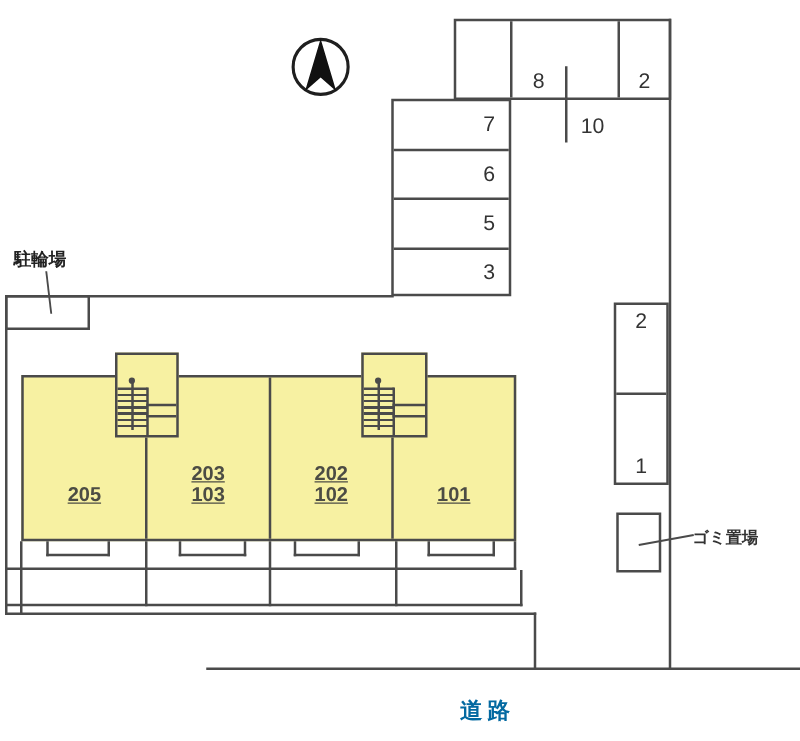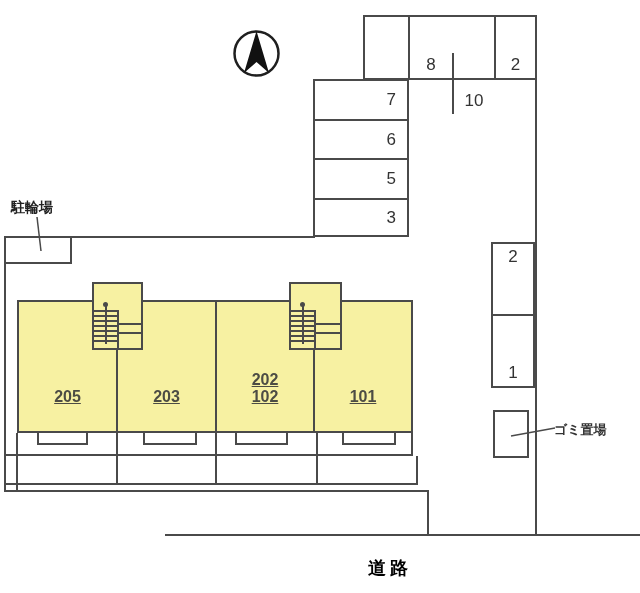--- a/index.html
+++ b/index.html
@@ -38,21 +38,21 @@
   .stair .midline{position:absolute;left:11px;top:21px;width:2px;height:39px;background:var(--line,#4a4a4a);}
   .stair .dot{position:absolute;left:9px;top:18px;width:5px;height:5px;border-radius:50%;background:var(--line,#4a4a4a);}
   .stair .land1{position:absolute;left:23px;top:39px;right:0;height:2px;background:var(--line,#4a4a4a);}
   .stair .land2{position:absolute;left:23px;top:48px;right:0;height:2px;background:var(--line,#4a4a4a);}
   
   .notch{position:absolute;top:433px;height:12px;border:2px solid var(--line,#4a4a4a);border-top:none;box-sizing:border-box;}
   
   .jp-label{position:absolute;font-weight:700;color:#222;}
   #bike-label{left:11px;top:199px;font-size:14px;}
   #garbage-label{left:554px;top:421px;font-size:13px;font-weight:600;color:#333;}
-  #road-label{left:368px;top:556px;font-size:18px;letter-spacing:4px;color:#000000;}
+  #road-label{left:368px;top:556px;font-size:18px;letter-spacing:4px;color:#0369a1;}
   svg{position:absolute;}
 </style>
 </head>
 <body>
 
 <div id="canvas">
 
   <svg style="left:232px;top:29px;" width="49" height="50" viewBox="0 0 49 50">
     <circle cx="24.5" cy="24.5" r="22" fill="#ffffff" stroke="#1f1f1f" stroke-width="2.5"></circle>
     <polygon points="24.5,2 37,44 24.5,33 12,44" fill="#111111"></polygon>
@@ -112,20 +112,21 @@
 
   <div class="building">
     <div class="unit" style="width:97px;">
       <div class="unit-label">
         <div>205</div>
       </div>
     </div>
     <div class="unit" style="width:99px;">
       <div class="unit-label">
         <div>203</div>
+        <div>103</div>
       </div>
     </div>
     <div class="unit" style="width:98px;">
       <div class="unit-label">
         <div>202</div>
         <div>102</div>
       </div>
     </div>
     <div class="unit" style="flex:1;">
       <div class="unit-label">

